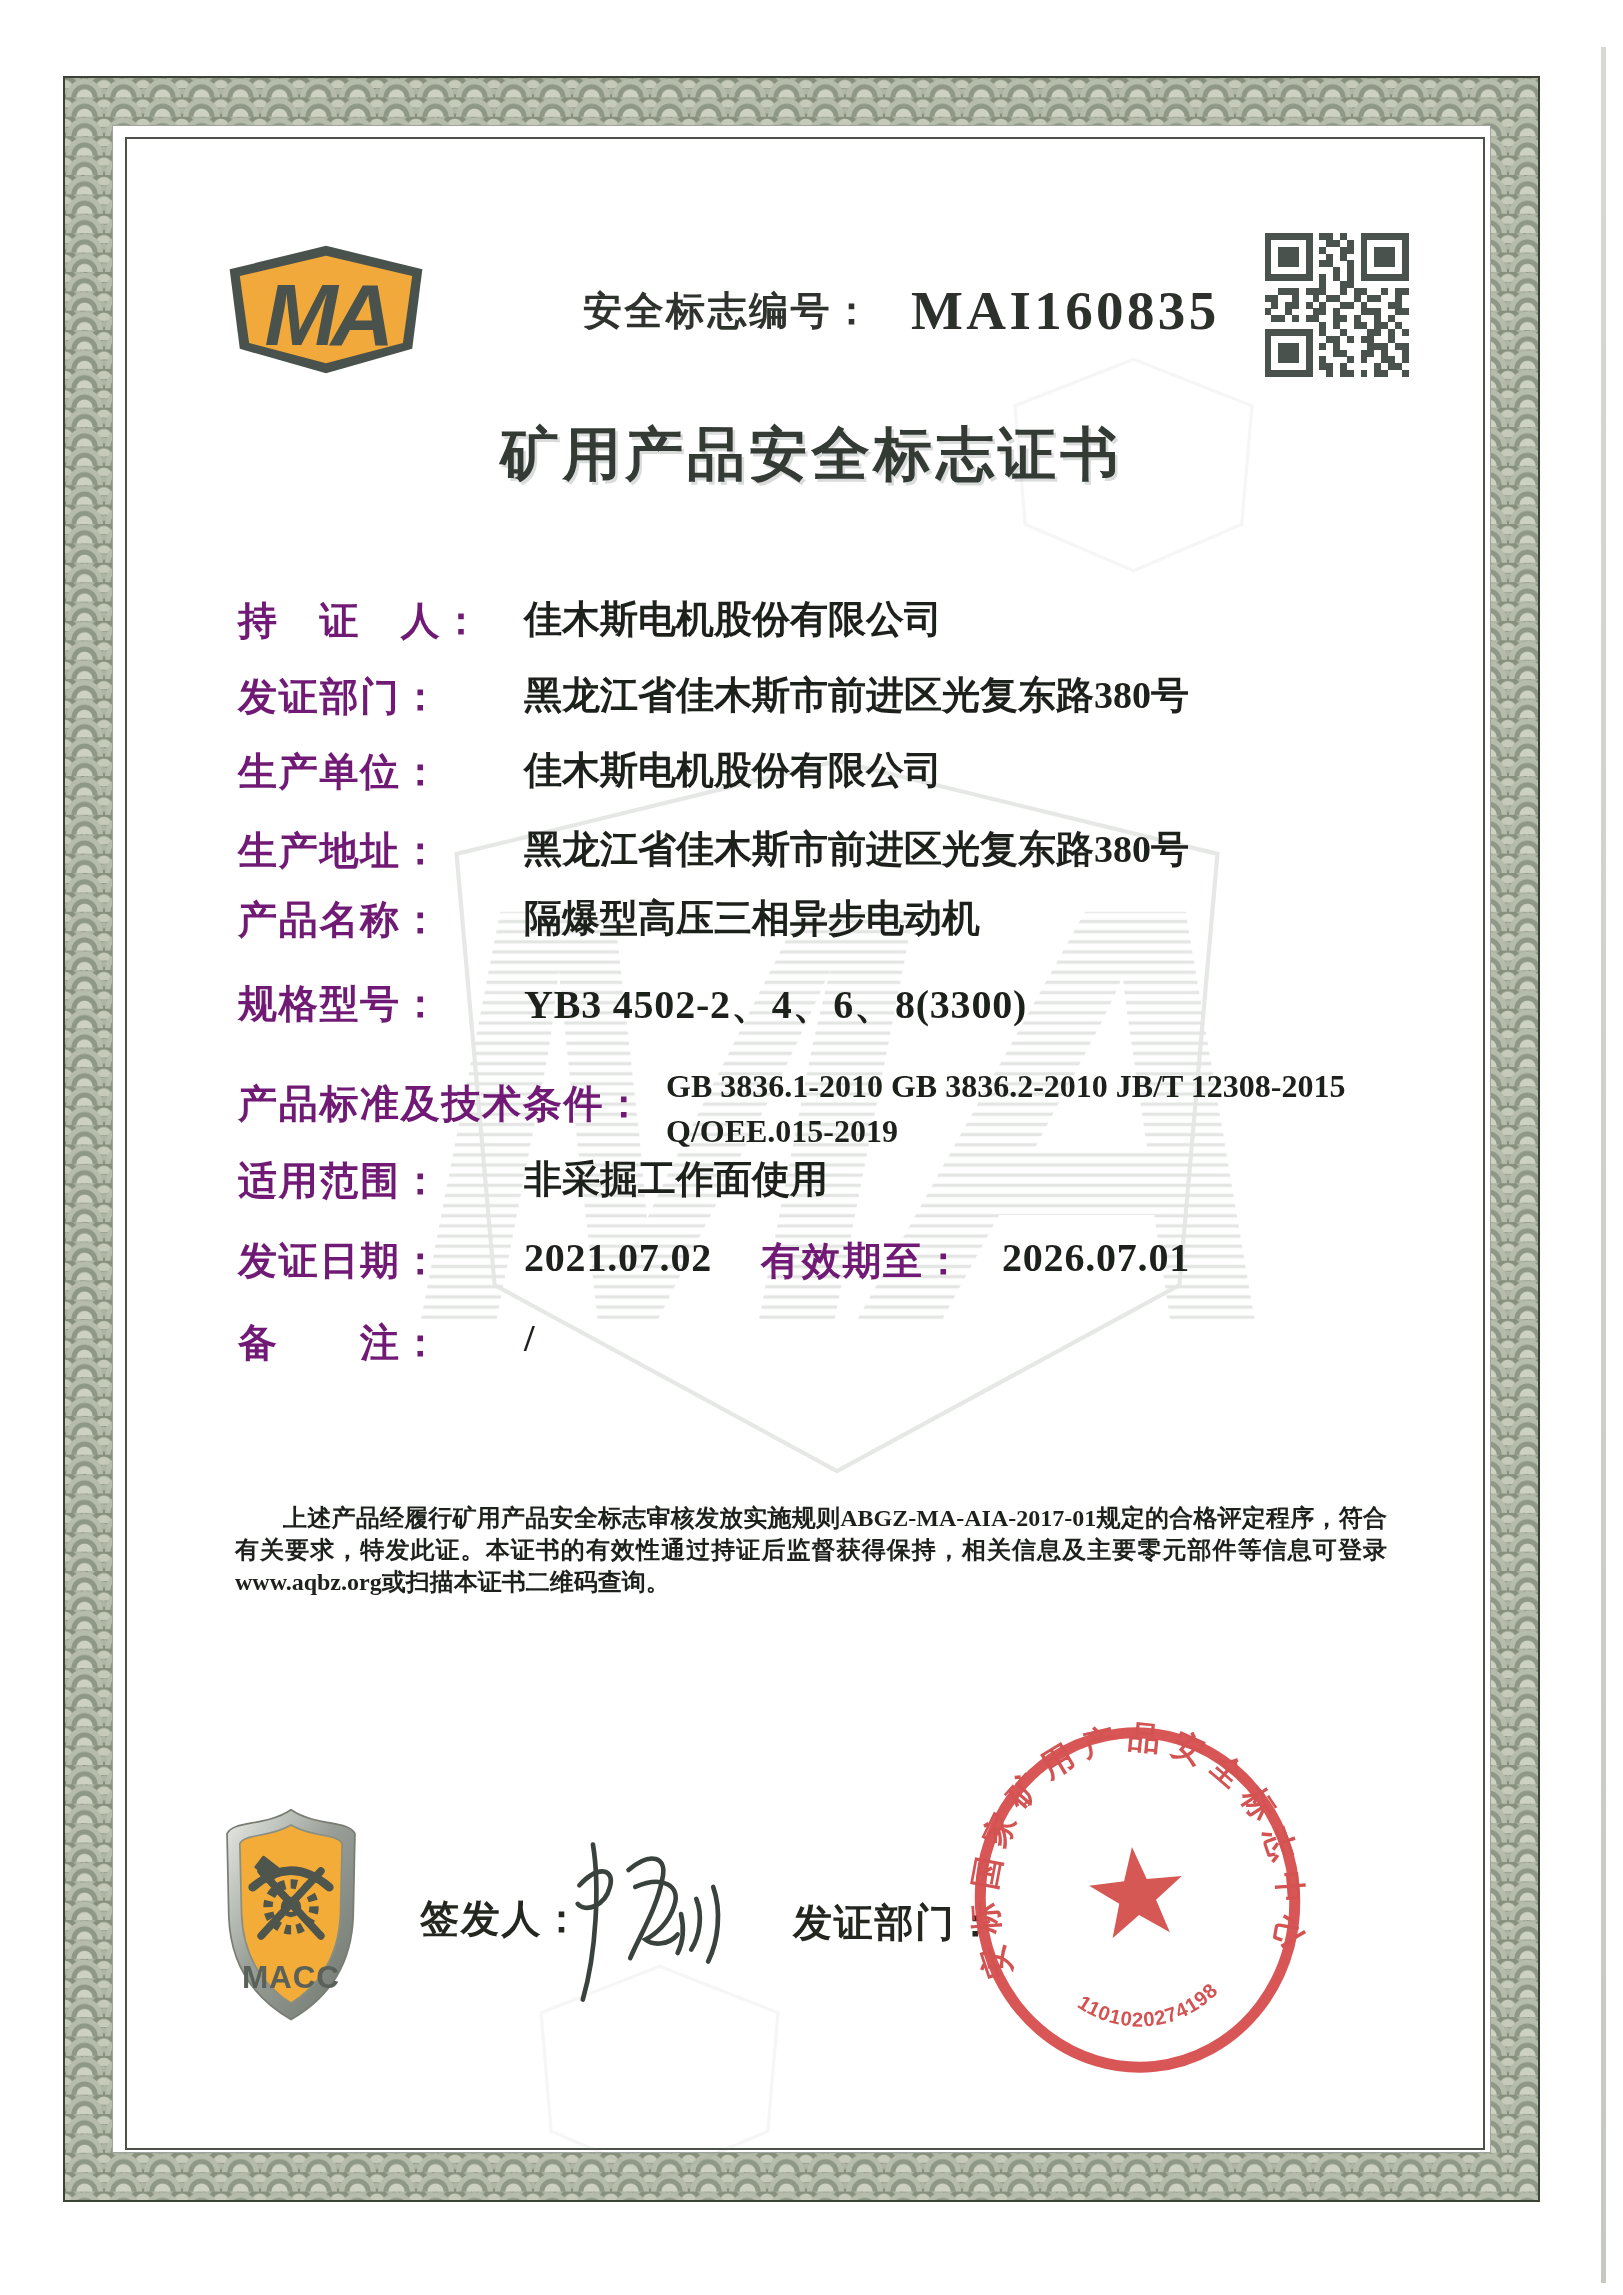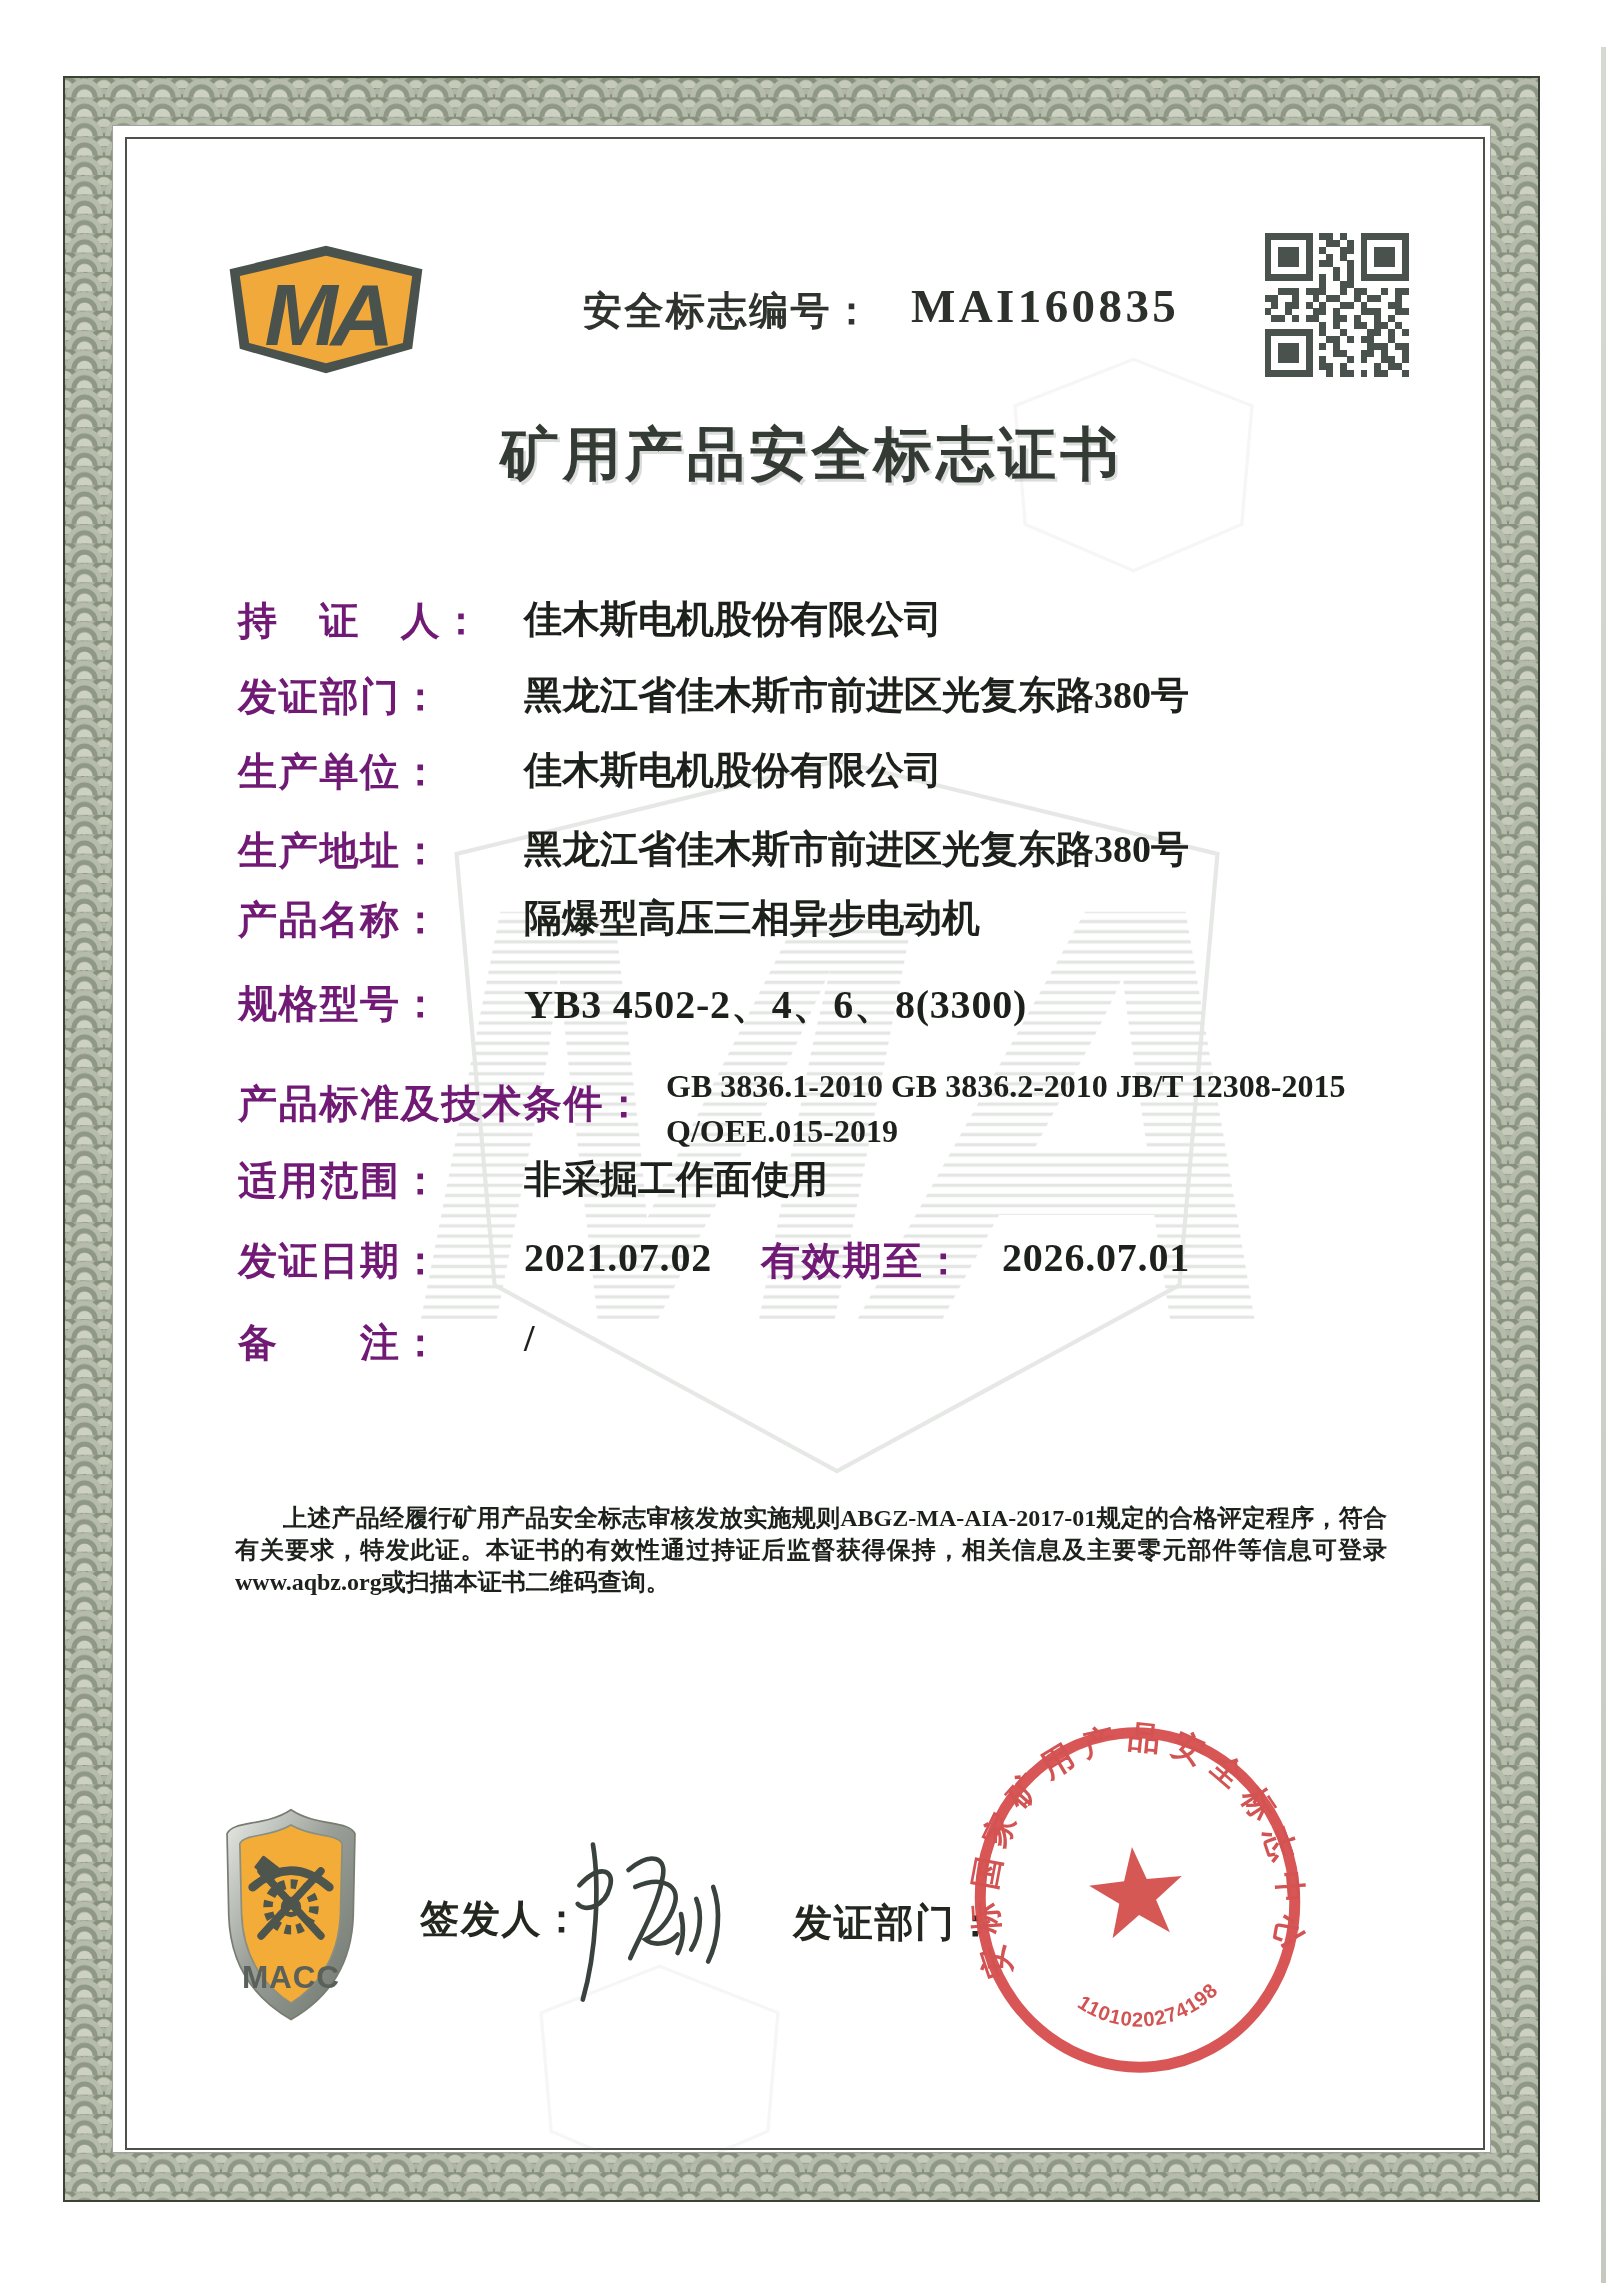--- a/index.html
+++ b/index.html
@@ -23,21 +23,21 @@
 
   
   .watermark{position:absolute;left:355px;top:744px;width:964px;height:744px;pointer-events:none;}
   .hex-faint{position:absolute;pointer-events:none;opacity:.06;}
 
   
   .ma-badge{position:absolute;left:216px;top:244px;width:220px;height:131px;}
   .mark-row{position:absolute;left:0;top:279px;width:100%;height:59px;}
   .mark-label{position:absolute;left:583px;top:5px;font-size:39px;font-weight:bold;
               letter-spacing:2.5px;color:#2e332d;}
-  .mark-num{position:absolute;left:911px;top:0;font-size:47px;font-weight:bold;
+  .mark-num{position:absolute;left:911px;top:0;font-size:55px;font-weight:bold;
             font-family:"Liberation Serif",serif;letter-spacing:3.4px;color:#2c312c;}
   .qr{position:absolute;left:1264px;top:233px;width:145px;height:144px;}
   #qr-svg{width:100%;height:100%;}
   #qr-svg rect{fill:#49524c;}
 
   .title{position:absolute;left:0;right:0;top:416px;text-align:center;
          font-family:"Liberation Serif",serif;font-weight:bold;font-size:58px;
          letter-spacing:4.2px;color:#343b35;text-shadow:2.5px 2.5px 0 rgba(52,59,53,.18);}
 
   

